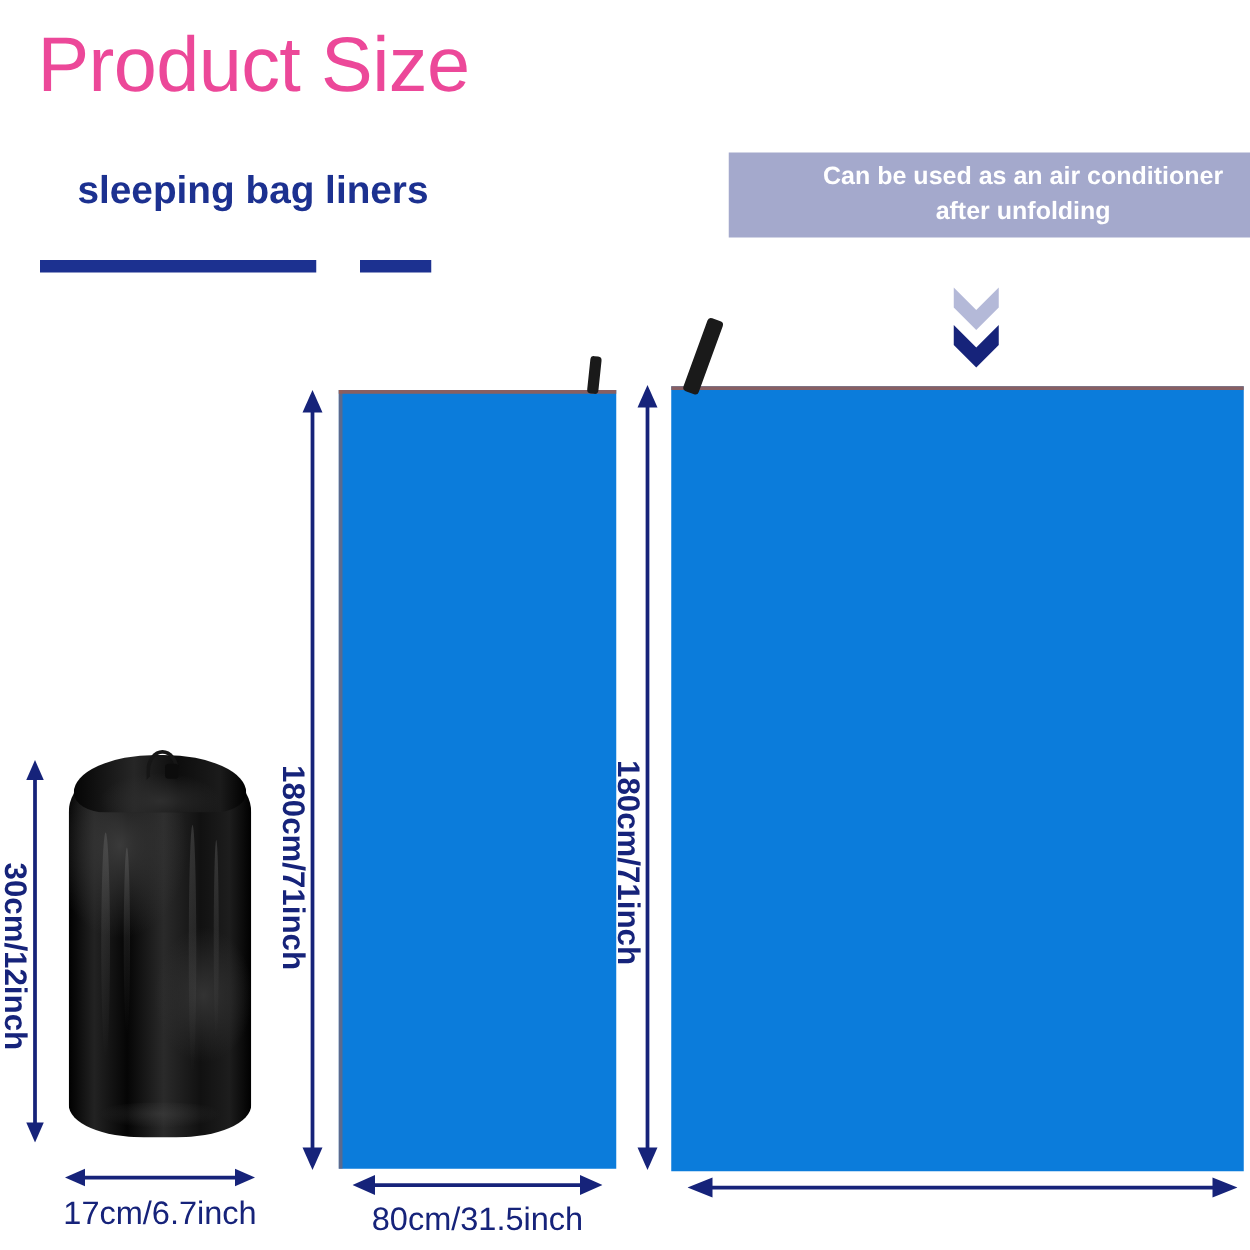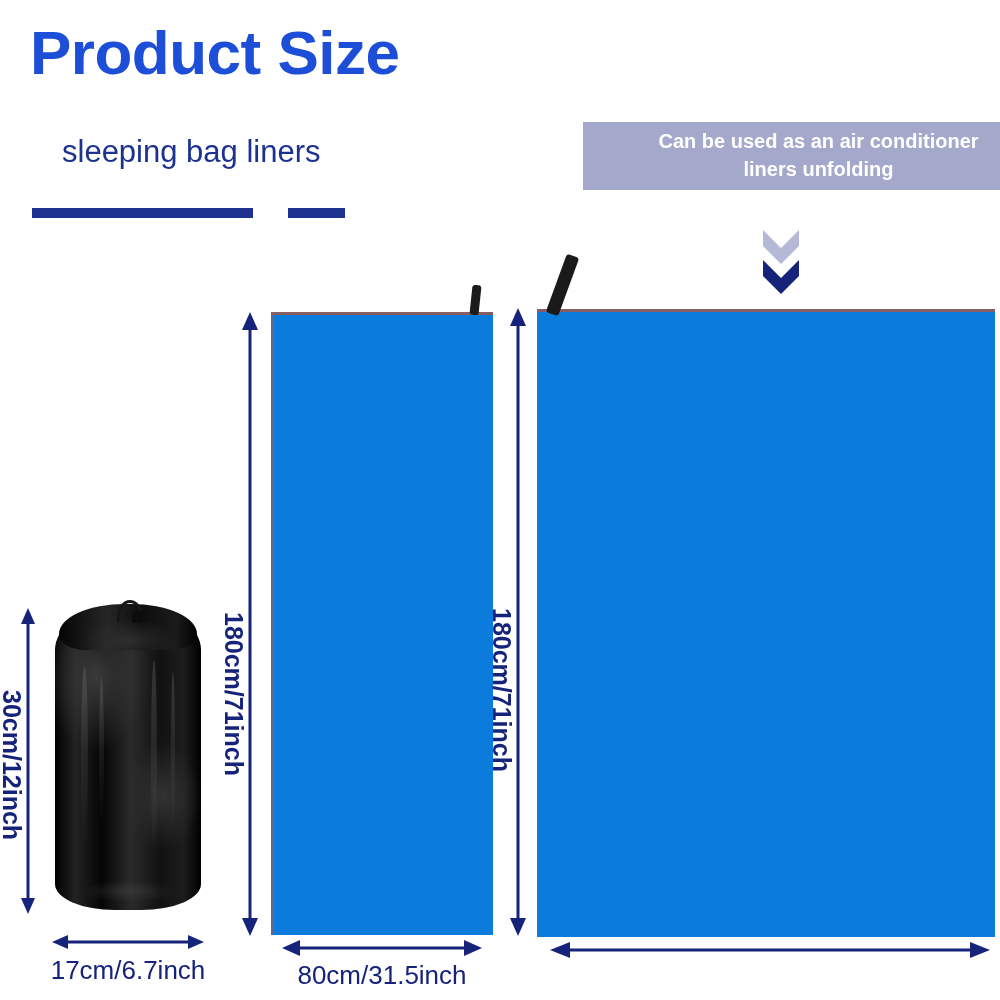--- a/index.html
+++ b/index.html
@@ -17,32 +17,32 @@
     background: #ffffff;
     overflow: hidden;
   }
 
   
   .page-title {
     position: absolute;
     left: 30px;
     top: 22px;
     font-size: 62px;
-    font-weight: bold;
-    color: #1d4ed8;
+    font-weight: normal;
+    color: #ec4899;
     letter-spacing: -0.5px;
     line-height: 1;
     white-space: nowrap;
   }
   .page-subtitle {
     position: absolute;
     left: 62px;
     top: 134px;
     font-size: 31px;
-    font-weight: normal;
+    font-weight: bold;
     color: #1C3190;
     white-space: nowrap;
   }
   .rule-long {
     position: absolute;
     left: 32px;
     top: 208px;
     width: 221px;
     height: 10px;
     background: #1C3190;
@@ -235,21 +235,21 @@
 
 <div id="canvas">
 
   <div class="page-title">Product Size</div>
   <div class="page-subtitle">sleeping bag liners</div>
   <div class="rule-long"></div>
   <div class="rule-short"></div>
 
   <div class="banner">
     <div class="banner-line">Can be used as an air conditioner</div>
-    <div class="banner-line">liners unfolding</div>
+    <div class="banner-line">after unfolding</div>
   </div>
 
   <div class="chevrons">
     <svg width="48" height="68" viewBox="0 0 48 68">
       <polygon points="6,2 24,20 42,2 42,18 24,36 6,18" fill="#B4B9D8"></polygon>
       <polygon points="6,32 24,50 42,32 42,48 24,66 6,48" fill="#16237A"></polygon>
     </svg>
   </div>
 
   <div class="rect-small">

